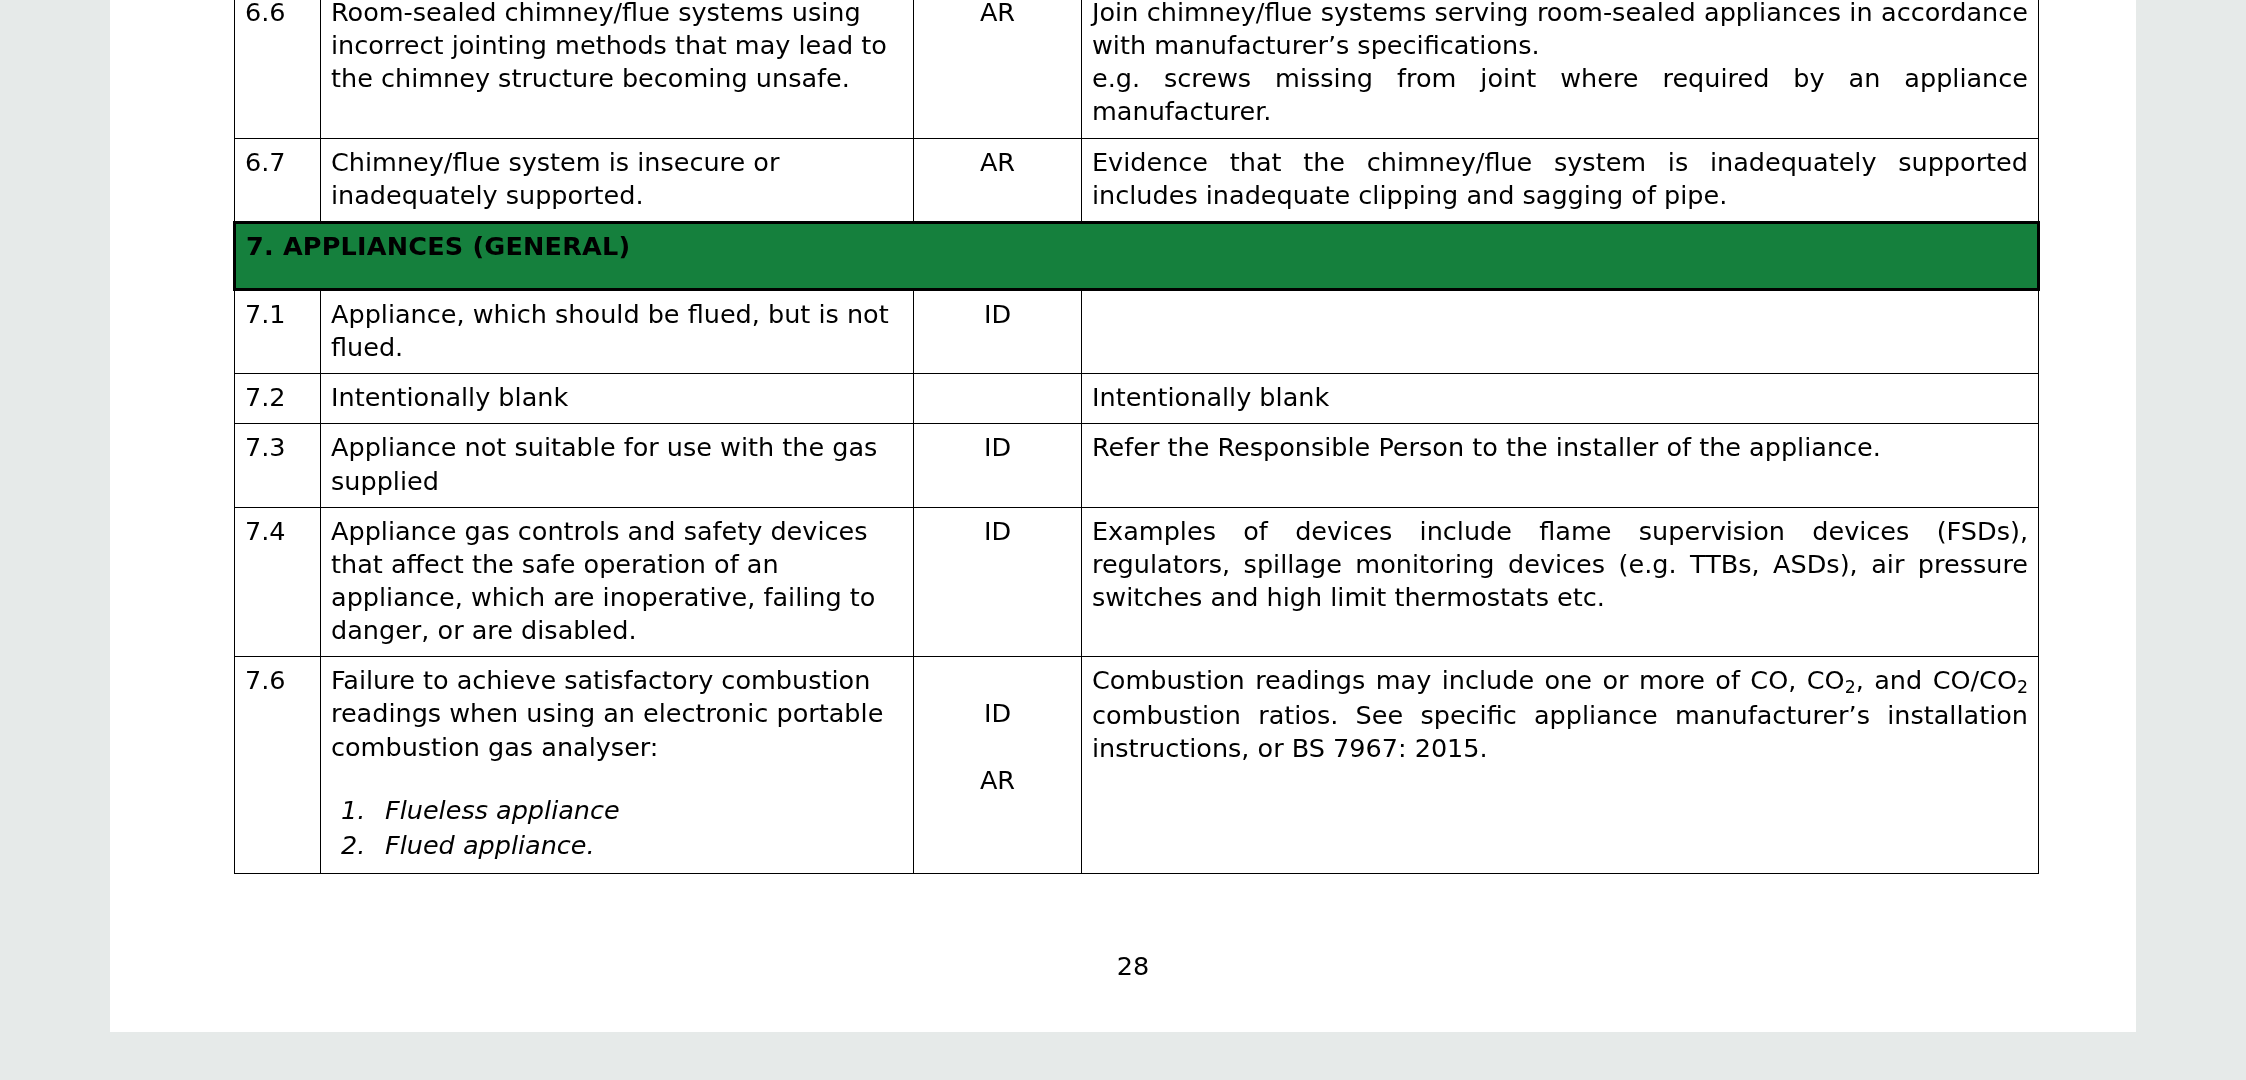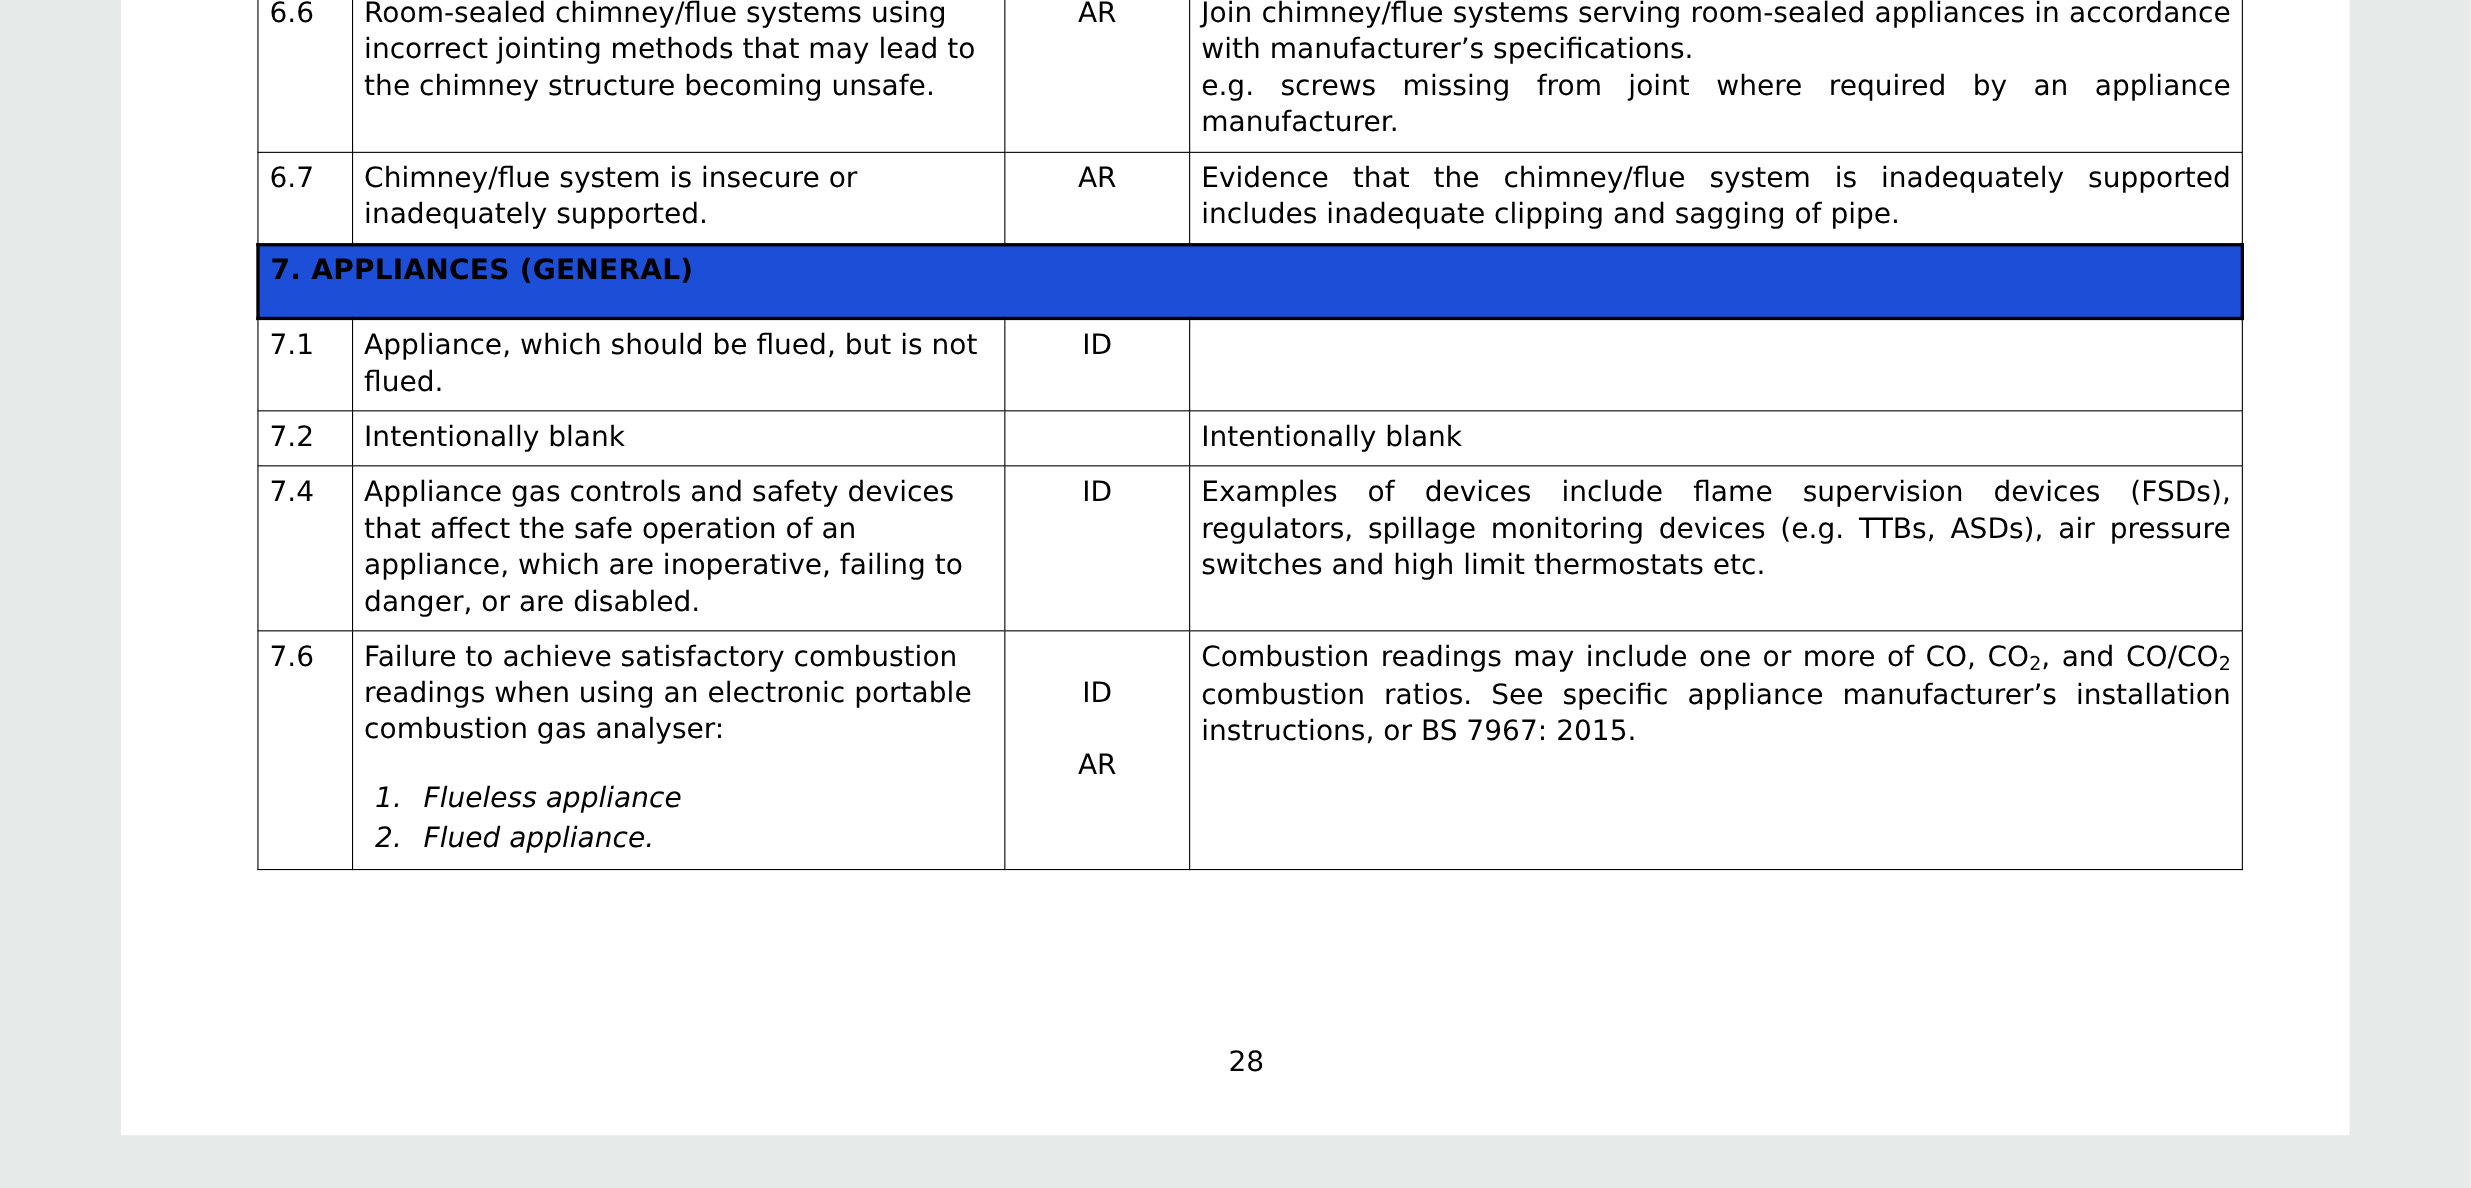--- a/index.html
+++ b/index.html
@@ -69,21 +69,21 @@
   td.notes {
     text-align: justify;
     text-justify: inter-word;
     vertical-align: middle;
   }
   td.notes.vtop { vertical-align: top; }
   td.desc.vmid { vertical-align: middle; }
 
   
   tr.section td {
-    background: #1d4ed8;
+    background: #15803d;
     border: 3px solid #000;
     font-weight: bold;
     font-size: 25.5px;
     padding: 6px 0 25px 10px;
     letter-spacing: 0.2px;
   }
   .banner-inner {
     display: block;
   }
 
@@ -166,20 +166,26 @@
             <td class="notes"></td>
           </tr>
 
           <tr>
             <td class="code">7.2</td>
             <td class="desc vmid">Intentionally blank</td>
             <td class="cls"></td>
             <td class="notes">Intentionally blank</td>
           </tr>
 
+          <tr>
+            <td class="code">7.3</td>
+            <td class="desc">Appliance not suitable for use with the gas supplied</td>
+            <td class="cls">ID</td>
+            <td class="notes">Refer the Responsible Person to the installer of the appliance.</td>
+          </tr>
 
           <tr>
             <td class="code">7.4</td>
             <td class="desc">Appliance gas controls and safety devices that affect the safe operation of an appliance, which are inoperative, failing to danger, or are disabled.</td>
             <td class="cls">ID</td>
             <td class="notes">Examples of devices include flame supervision devices (FSDs), regulators, spillage monitoring devices (e.g. TTBs, ASDs), air pressure switches and high limit thermostats etc.</td>
           </tr>
 
 
           <tr>

